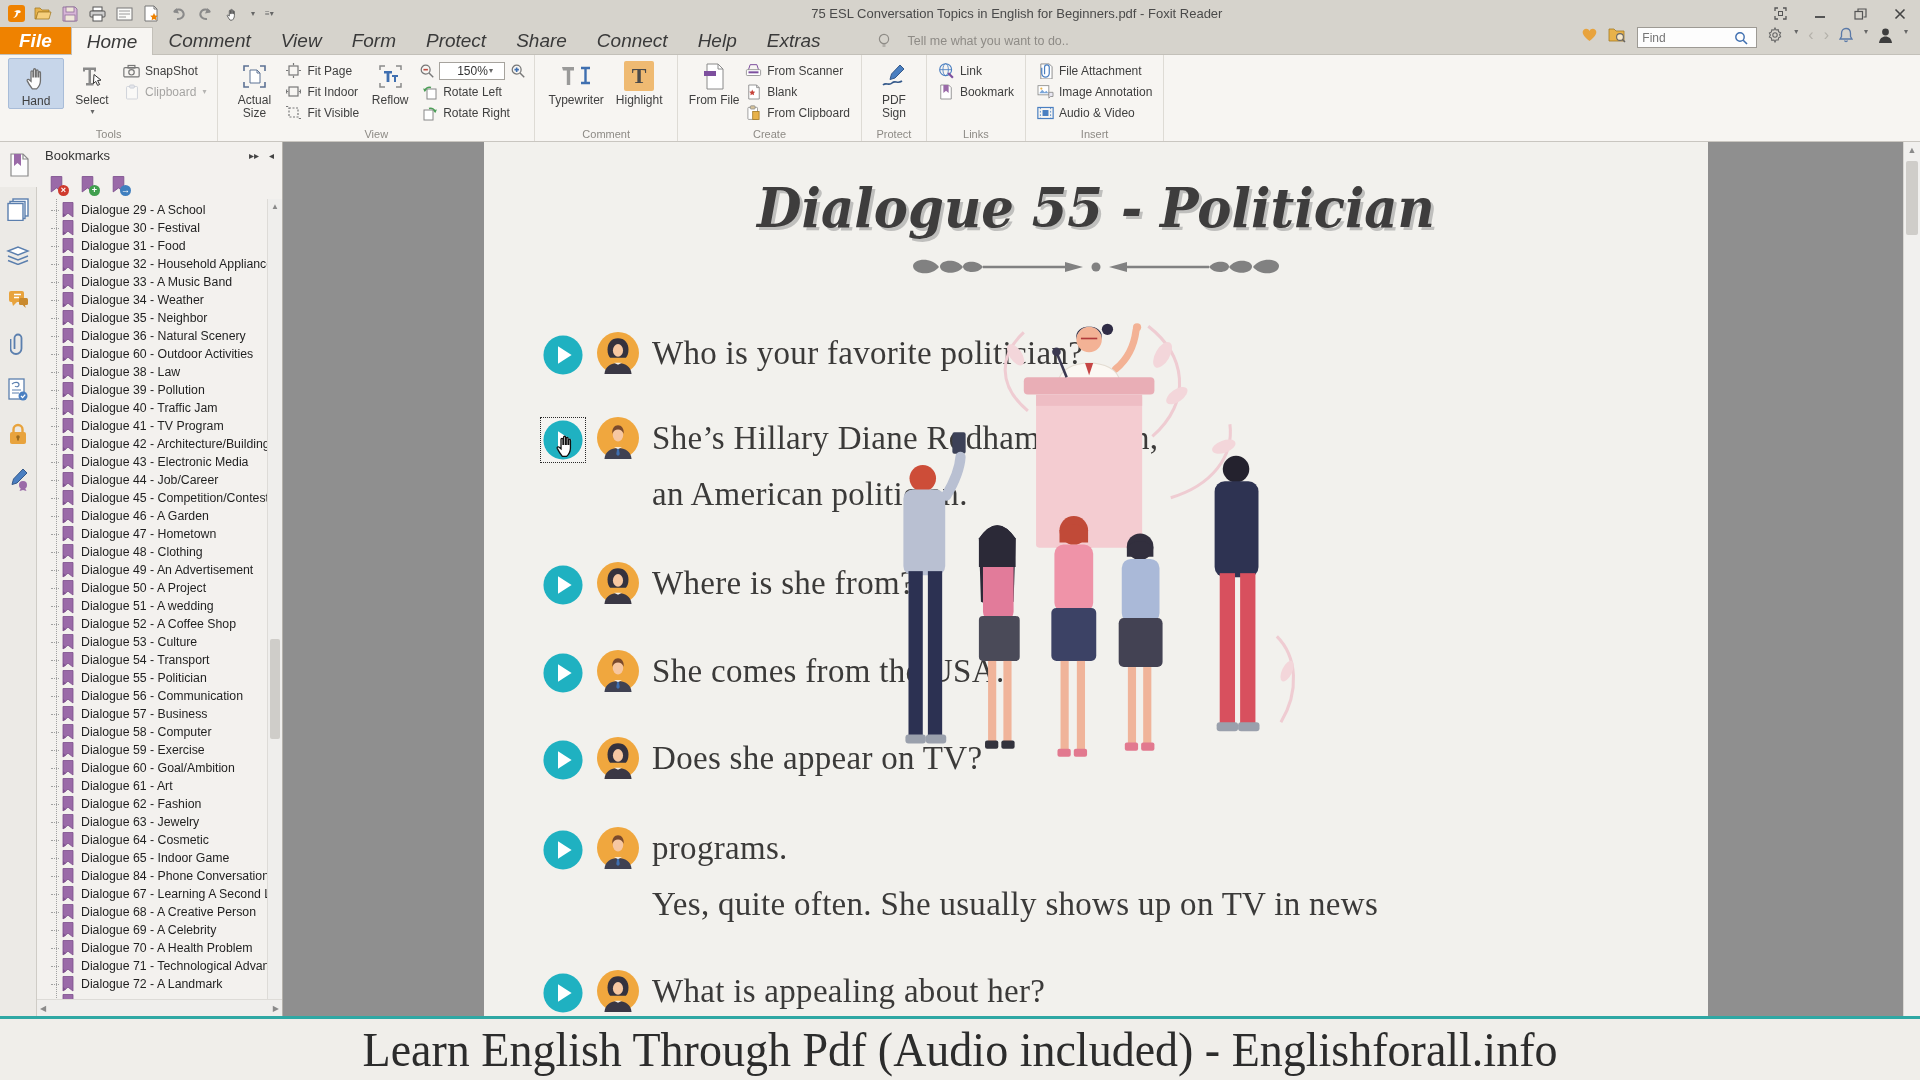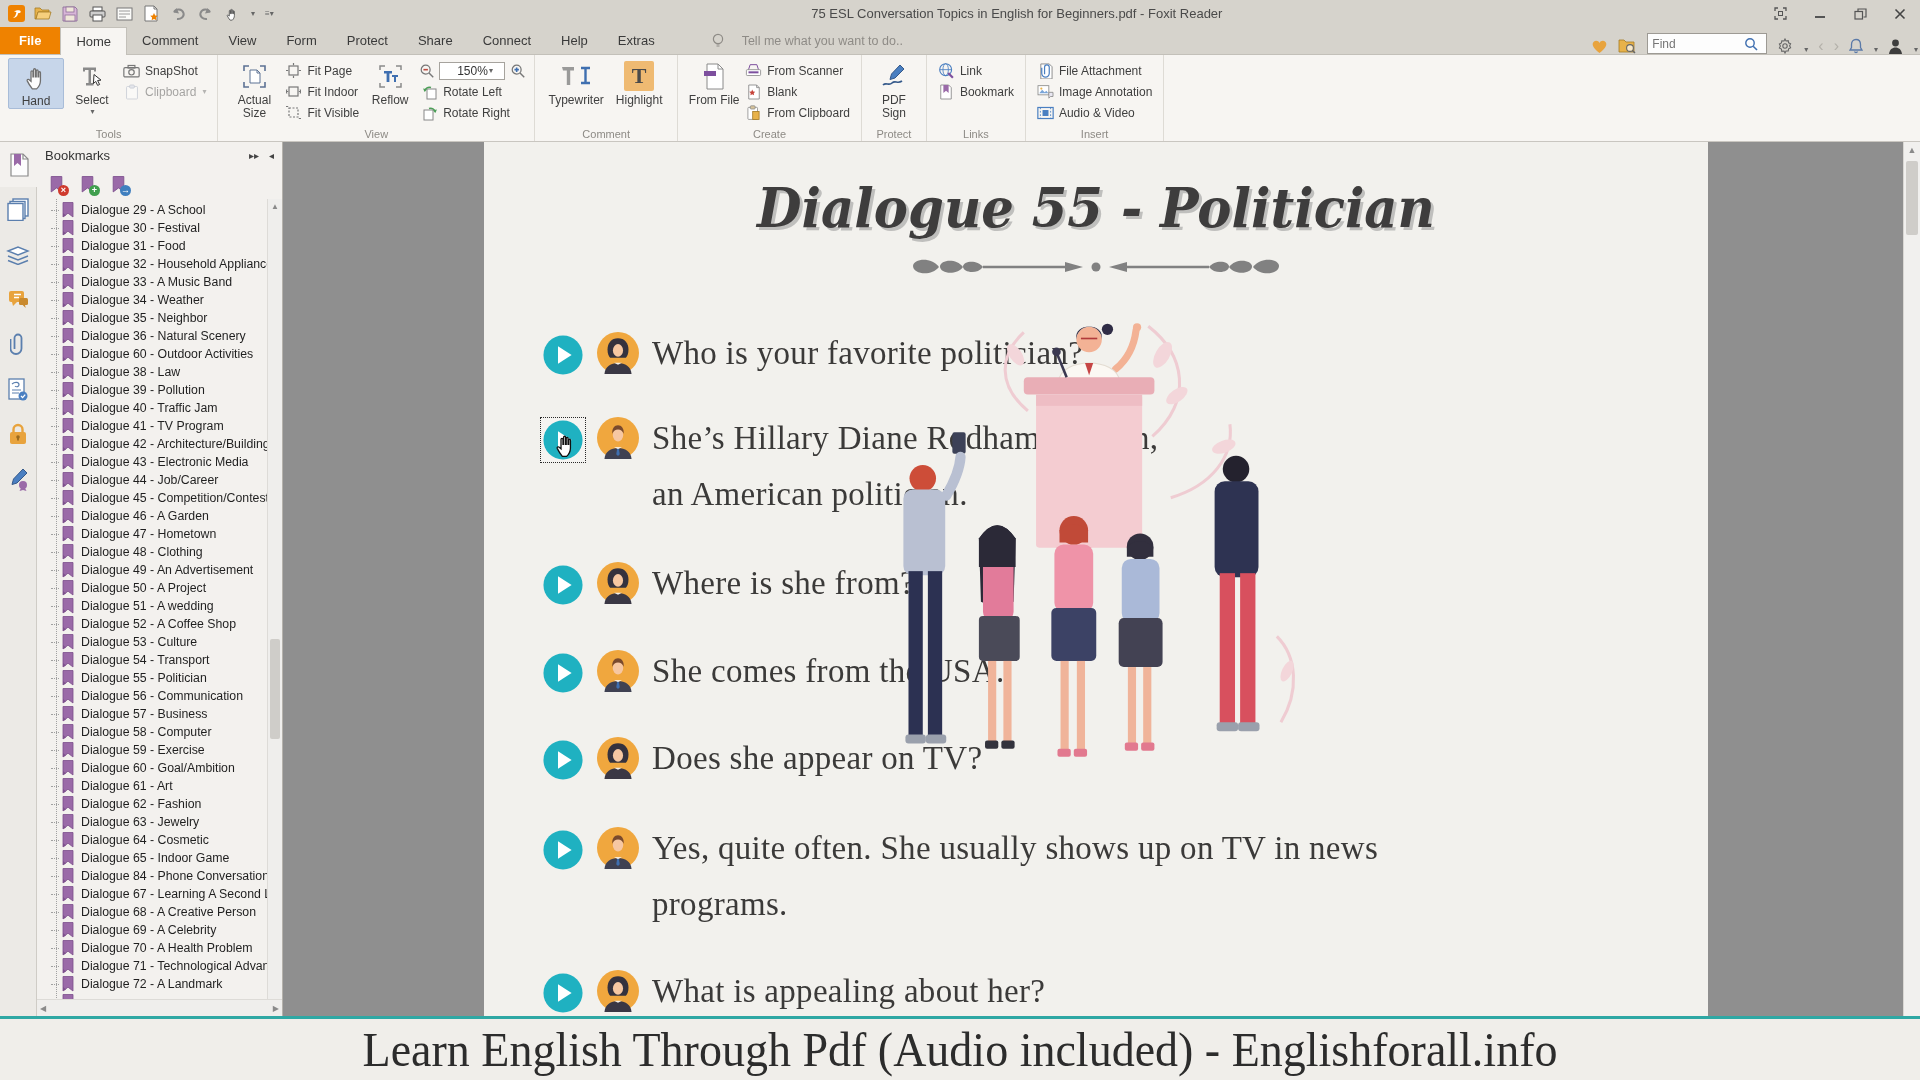--- a/index.html
+++ b/index.html
@@ -12,25 +12,25 @@
   
   .titlebar { height:27px; display:flex; align-items:center; background:#d6d3cc; }
   .qat { display:flex; align-items:center; gap:9px; padding-left:7px; }
   .qat .qicon { width:18px; height:18px; display:flex; align-items:center; justify-content:center; }
   .caret { font-size:8px; color:#666; margin-left:1px; }
   .win-title { flex:1; text-align:center; font-size:13px; color:#4a4a4a; }
   .winctl { display:flex; }
   .winbtn { width:40px; height:26px; display:flex; align-items:center; justify-content:center; color:#555; font-size:13px; }
   
   .menubar { height:28px; background:#d6d3cc; border-bottom:1px solid #c3c0b9; display:flex; align-items:stretch; }
-  .tab { padding:0 15px; font-size:13px; color:#3a3a3a; display:flex; align-items:center; }
+  .tab { padding:0 15px; font-size:19px; color:#3a3a3a; display:flex; align-items:center;font-style:italic; }
   .tab.file { background:#ef8200; color:#fff; font-weight:bold; padding:0 19px; }
   .tab.active { background:#f7f5f2; border:1px solid #c3c0b9; border-bottom:none; margin-bottom:-1px; }
   .tellme { display:flex; align-items:center; gap:18px; margin-left:42px; color:#8e8b86; font-size:12.5px; }
-  .menu-right { margin-left:auto; display:flex; align-items:flex-end; gap:10px; padding-right:2px; }
+  .menu-right { margin-left:auto; display:flex; align-items:flex-start; gap:10px; padding-right:12px; }
   .find-box { display:flex; align-items:center; background:#fdfdfd; border:1px solid #9d9a94; height:21px; width:120px; padding:0 4px; }
   .find-box input { border:none; outline:none; background:transparent; width:92px; font-size:12px; color:#555; font-family:"Liberation Sans",sans-serif; }
   .chev { color:#b4b1aa; font-size:16px; line-height:1; }
   
   .ribbon { height:87px; background:#f7f5f2; border-bottom:1px solid #c9c6c0; display:flex; }
   .rgroup { position:relative; border-right:1px solid #dedbd5; padding:3px 8px 15px 8px; display:flex; align-items:flex-start; }
   .rgl { position:absolute; left:0; right:0; bottom:1px; text-align:center; font-size:11px; color:#8d8a85; }
   .rbig { width:56px; padding-top:3px; display:flex; flex-direction:column; align-items:center; font-size:12px; color:#3f3f3f; }
   .rbig .ric { height:30px; display:flex; align-items:center; justify-content:center; }
   .rbig .lbl { text-align:center; line-height:13px; margin-top:3px; }
@@ -1090,22 +1090,22 @@
                 <svg width="42" height="42" viewBox="0 0 48 48">
                   <circle cx="24" cy="24" r="24" fill="#f0a73e"></circle>
                   <ellipse cx="24" cy="20.5" rx="6" ry="7.4" fill="#f6c7a2"></ellipse>
                   <path d="M17.5 19c-.5-6 2.5-9.5 6.5-9.5s7 3.5 6.5 9.5c-1.6-3.2-3.4-4.6-6.5-4.6s-4.9 1.4-6.5 4.6z" fill="#7a4a2d"></path>
                   <path d="M8.5 48c.8-8.5 7.3-12.5 15.5-12.5S38.7 39.5 39.5 48z" fill="#3f4152"></path>
                   <path d="M24 36.5l-4.5-2h9z" fill="#fff"></path>
                   <path d="M23 36.5h2l1 6-2 2-2-2z" fill="#3f6fb0"></path>
                 </svg>
               </div>
               <div class="dlg-text">
+                <div>programs.</div>
                 <div>Yes, quite often. She usually shows up on TV in news</div>
-                <div>programs.</div>
               </div>
             </div>
             <div class="dlg-row" style="top: 821px;">
               <div class="playwrap">
                 <svg width="40" height="40" viewBox="0 0 44 44">
                   <circle cx="22" cy="22" r="21.5" fill="#1fb1c1"></circle>
                   <path d="M16.5 12.5 L31.5 22 L16.5 31.5 Z" fill="#fff"></path>
                 </svg>
               </div>
               <div class="dlg-avatar">

